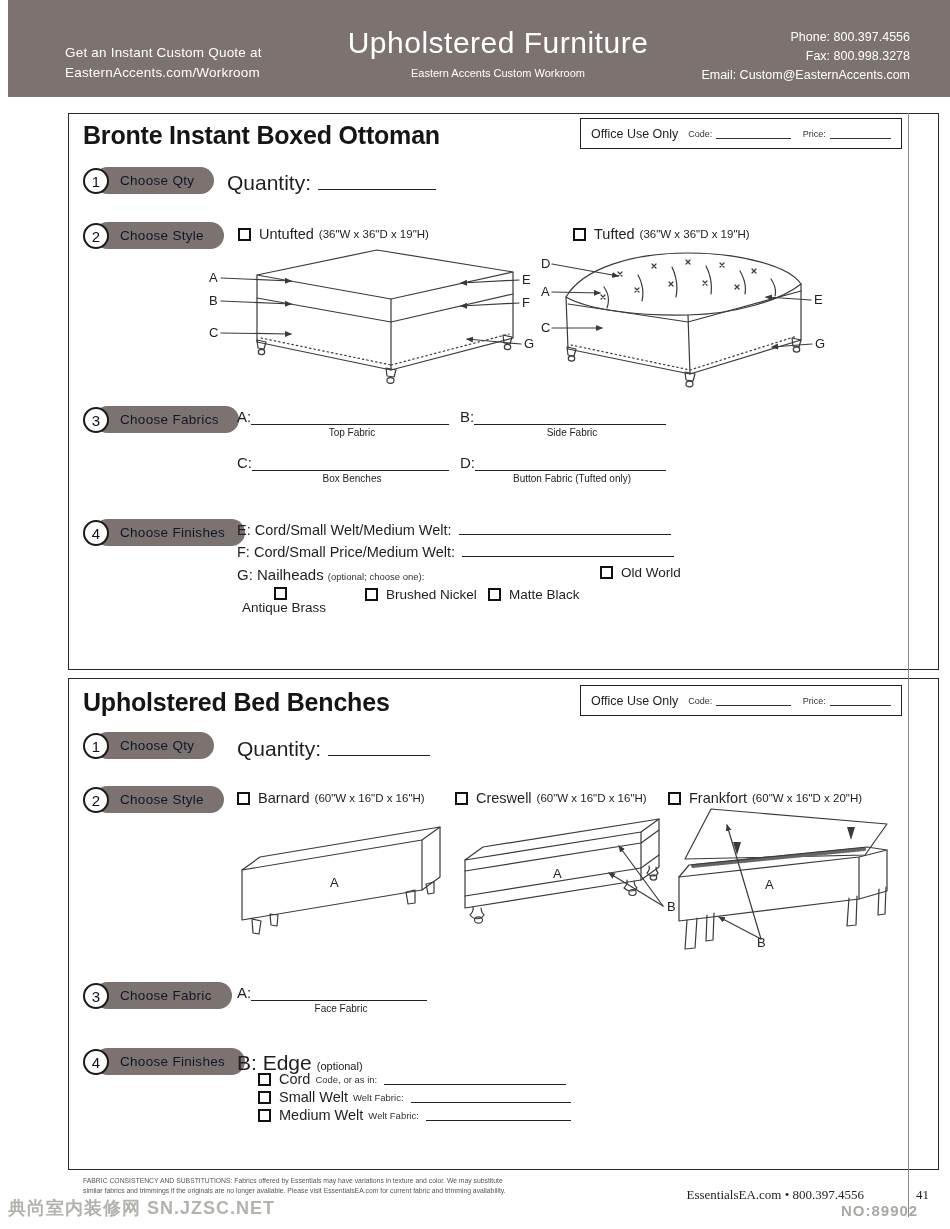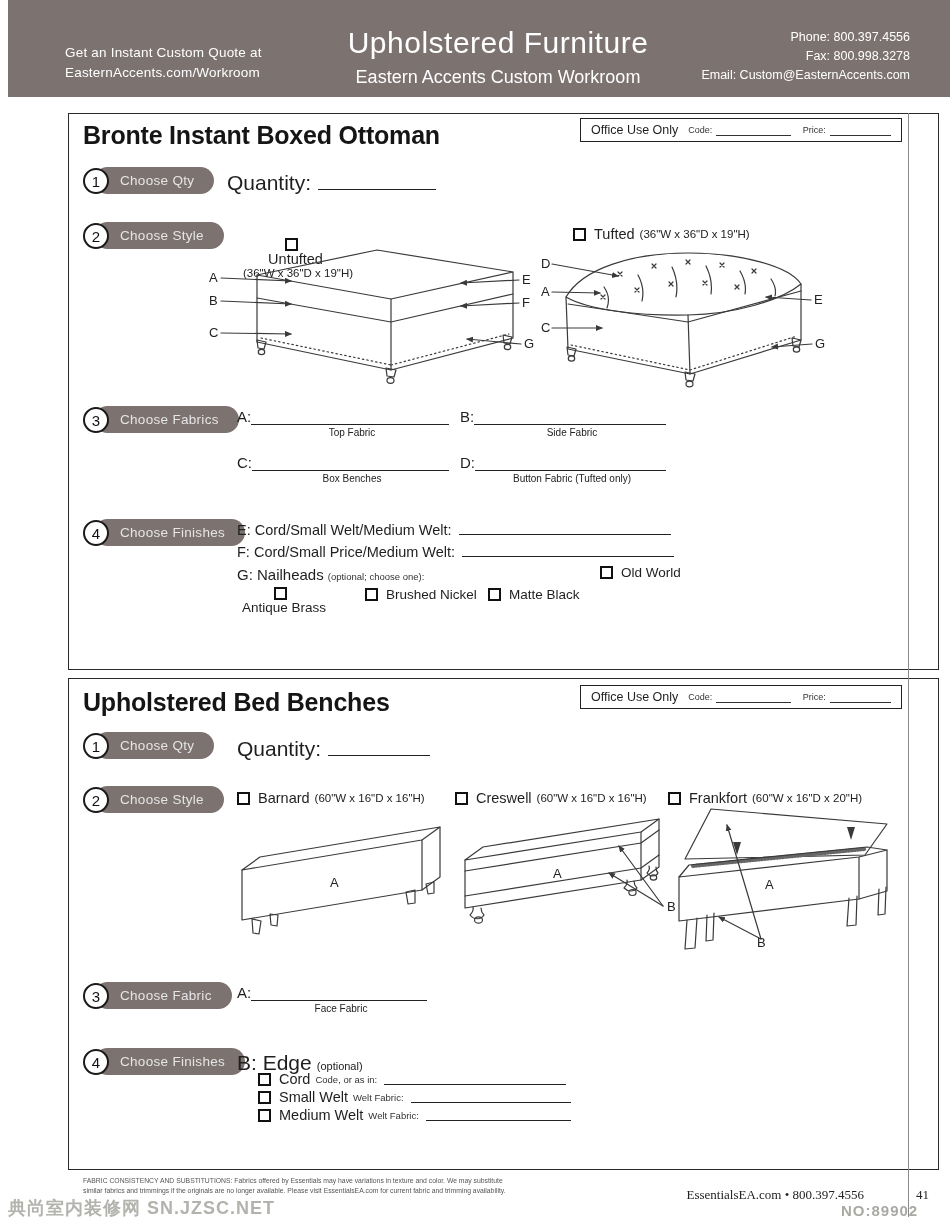--- a/index.html
+++ b/index.html
@@ -4,40 +4,40 @@
 <style>
   html,body{margin:0;padding:0;background:#ffffff;}
   .page{position:relative;width:950px;height:1229px;background:#fff;overflow:hidden;
         font-family:"Liberation Sans",sans-serif;color:#1f1f1f;}
 
   
   .topbar{position:absolute;left:8px;top:0;width:942px;height:97px;background:#7c7270;color:#fff;}
   .promo{position:absolute;left:57px;top:43px;font-size:13.5px;line-height:20px;letter-spacing:.2px;font-weight:300;}
   .brand{position:absolute;left:255px;top:26px;width:470px;text-align:center;}
   .brand-title{font-size:30px;font-weight:400;letter-spacing:.5px;}
-  .brand-sub{font-size:18px;margin-top:7px;font-weight:300;}
+  .brand-sub{font-size:11px;margin-top:7px;font-weight:300;}
   .contact{position:absolute;right:40px;top:28px;text-align:right;font-size:12.5px;line-height:19px;font-weight:300;}
 
   
   .secbox{position:absolute;left:68px;width:869px;border:1.5px solid #2a2a2a;}
   .sec-title{position:absolute;font-size:25px;font-weight:600;letter-spacing:-.2px;color:#151515;}
   .vrule{position:absolute;left:908px;top:113px;width:1px;height:1104px;background:#8a8a8a;}
 
-  .officebox{position:absolute;width:322px;height:24px;border:1.5px solid #222;display:flex;align-items:center;
+  .officebox{position:absolute;width:322px;height:31px;border:1.5px solid #222;display:flex;align-items:center;
              padding:0 10px;box-sizing:border-box;background:#fff;}
   .ob-label{font-size:12.5px;white-space:nowrap;margin-right:10px;}
   .ob-small{font-size:9px;color:#333;margin-right:4px;white-space:nowrap;}
   .ob-line{border-bottom:1px solid #333;height:10px;display:inline-block;margin-right:12px;}
 
   
   .step{position:absolute;height:27px;}
   .step-circle{position:absolute;left:0;top:1px;width:22px;height:22px;border:2px solid #1a1a1a;border-radius:50%;
                background:#fff;color:#111;font-size:15px;display:flex;align-items:center;justify-content:center;z-index:2;}
   .step-pill{display:inline-flex;align-items:center;margin-left:11px;height:27px;border-radius:14px;background:#7c7270;
-             color:#e5e5e5;font-size:13.5px;letter-spacing:.3px;padding:0 20px 0 26px;white-space:nowrap;}
+             color:#0f172a;font-size:13.5px;letter-spacing:.3px;padding:0 20px 0 26px;white-space:nowrap;}
 
   
   .inline-row{position:absolute;display:flex;align-items:baseline;white-space:nowrap;}
   .lbl15{font-size:21px;}
   .wline{display:inline-block;border-bottom:1.5px solid #222;height:11px;margin-left:7px;}
 
   
   .cb-item{position:absolute;display:flex;align-items:center;white-space:nowrap;}
   .cb{display:inline-block;width:9px;height:9px;border:2px solid #111;margin-right:8px;flex:none;background:#fff;}
   .cb-name{font-size:14.5px;}
@@ -110,21 +110,21 @@
   </div>
   <div class="inline-row" style="left:227px;top:171px;">
     <span class="lbl15">Quantity:</span>
     <span class="wline" style="width:118px;"></span>
   </div>
 
   <div class="step" style="left:83px;top:222px;">
     <span class="step-pill">Choose Style</span>
     <span class="step-circle">2</span>
   </div>
-  <div class="cb-item" style="left:238px;top:238px;flex-direction:column;">
+  <div class="cb-item" style="left:238px;top:226px;">
     <span class="cb"></span>
     <span class="cb-name">Untufted</span>
     <span class="cb-dims">(36"W x 36"D x 19"H)</span>
   </div>
   <div class="cb-item" style="left:573px;top:226px;">
     <span class="cb"></span>
     <span class="cb-name">Tufted</span>
     <span class="cb-dims">(36"W x 36"D x 19"H)</span>
   </div>
 

